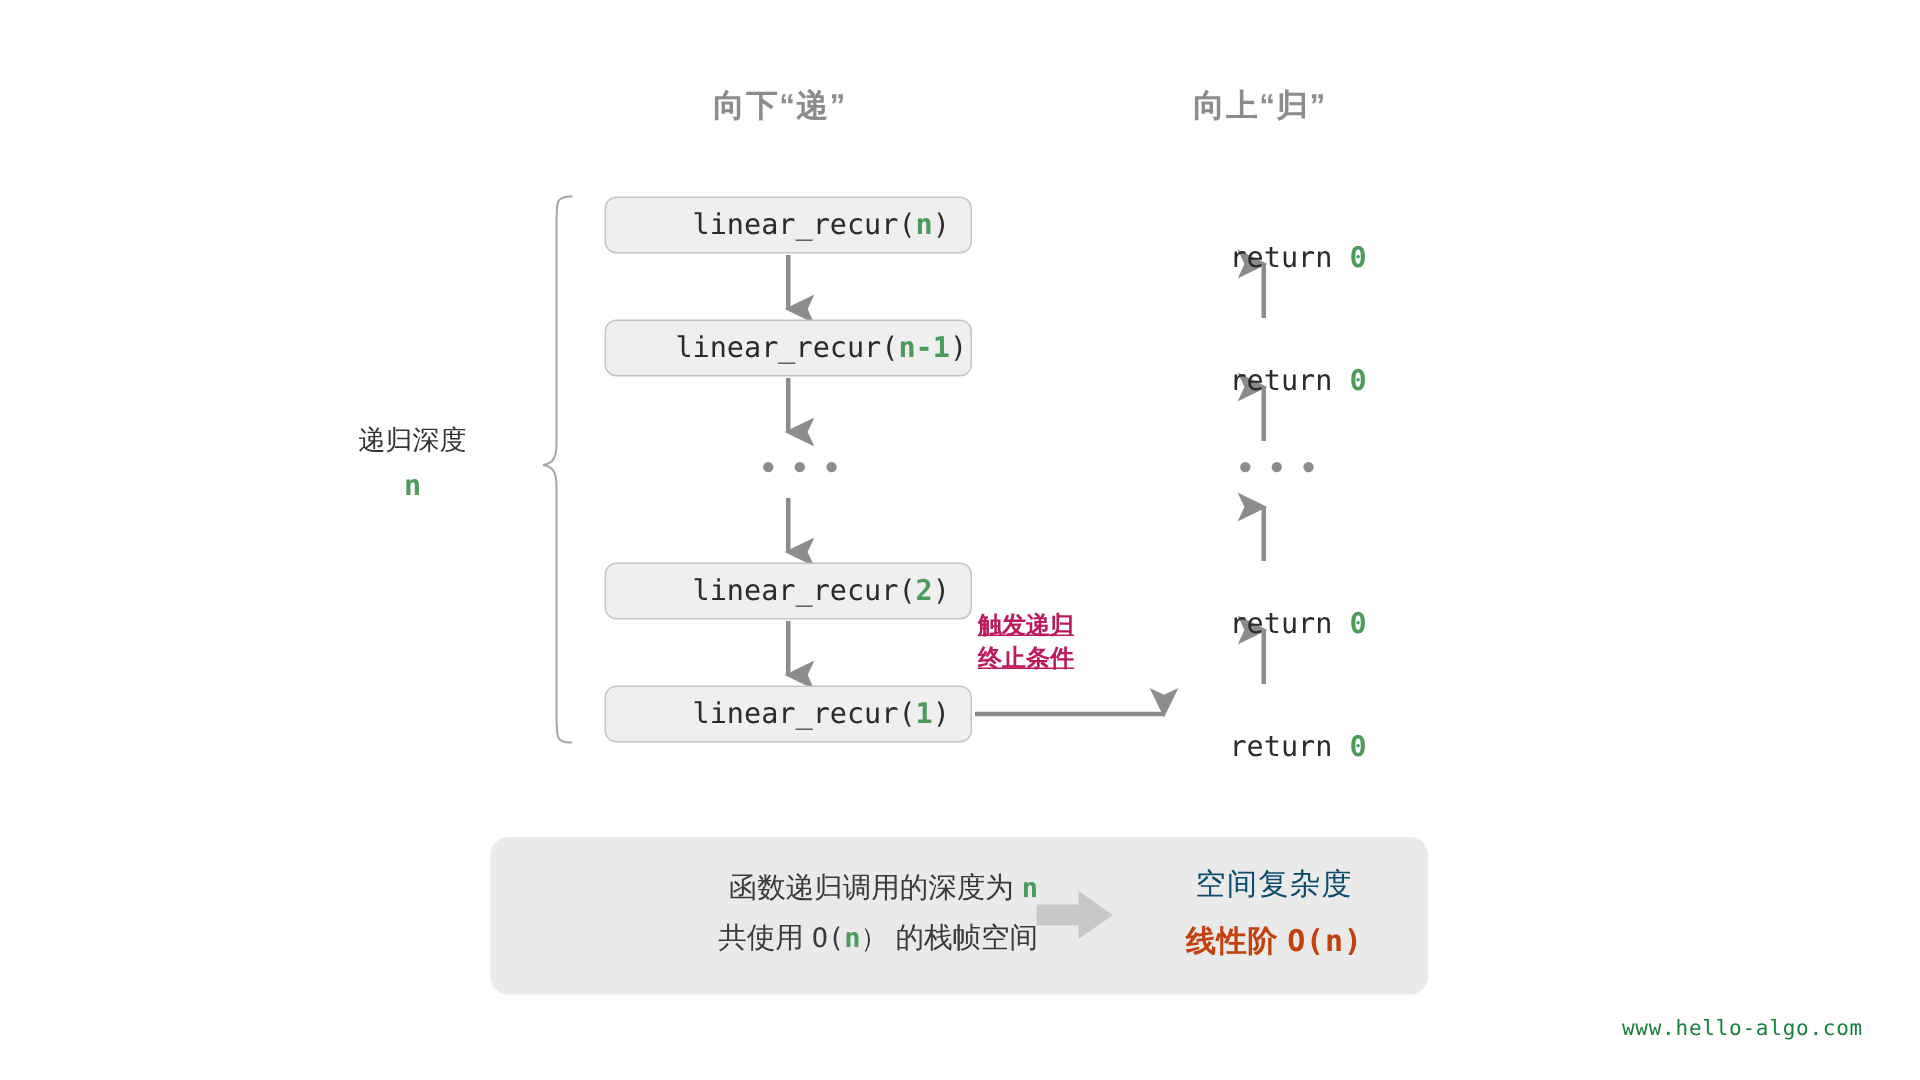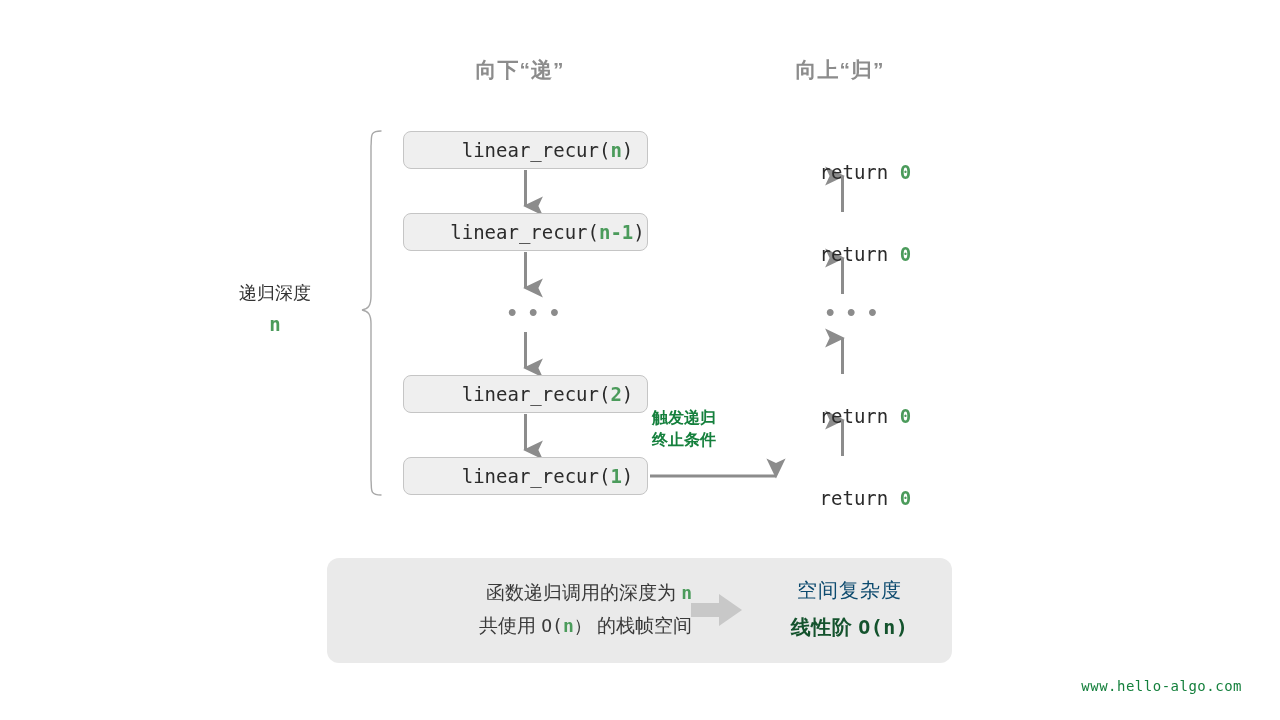--- a/index.html
+++ b/index.html
@@ -121,23 +121,24 @@
     color: #4b9b5b;
   }
 
   
   #trigger-note {
     position: absolute;
     left: 652px;
     top: 407px;
     font-size: 16px;
     font-weight: bold;
-    color: #15803d;
+    color: #be185d;
     line-height: 1.38;
     white-space: nowrap;
+    text-decoration: underline;
   }
 
   
   #summary-panel {
     position: absolute;
     left: 327px;
     top: 558px;
     width: 625px;
     height: 105px;
     background: #eaeaea;
@@ -184,21 +185,21 @@
     font-size: 20px;
     font-weight: normal;
     color: #0c4a6e;
     letter-spacing: 1px;
   }
   #summary-right .value {
     display: block;
     margin-top: 4px;
     font-size: 20px;
     font-weight: bold;
-    color: #14532d;
+    color: #c2410c;
     letter-spacing: 0.5px;
   }
   #summary-right .value .mono-b {
     font-family: "DejaVu Sans Mono", "Liberation Mono", monospace;
   }
 
   
   #watermark {
     position: absolute;
     right: 38px;

